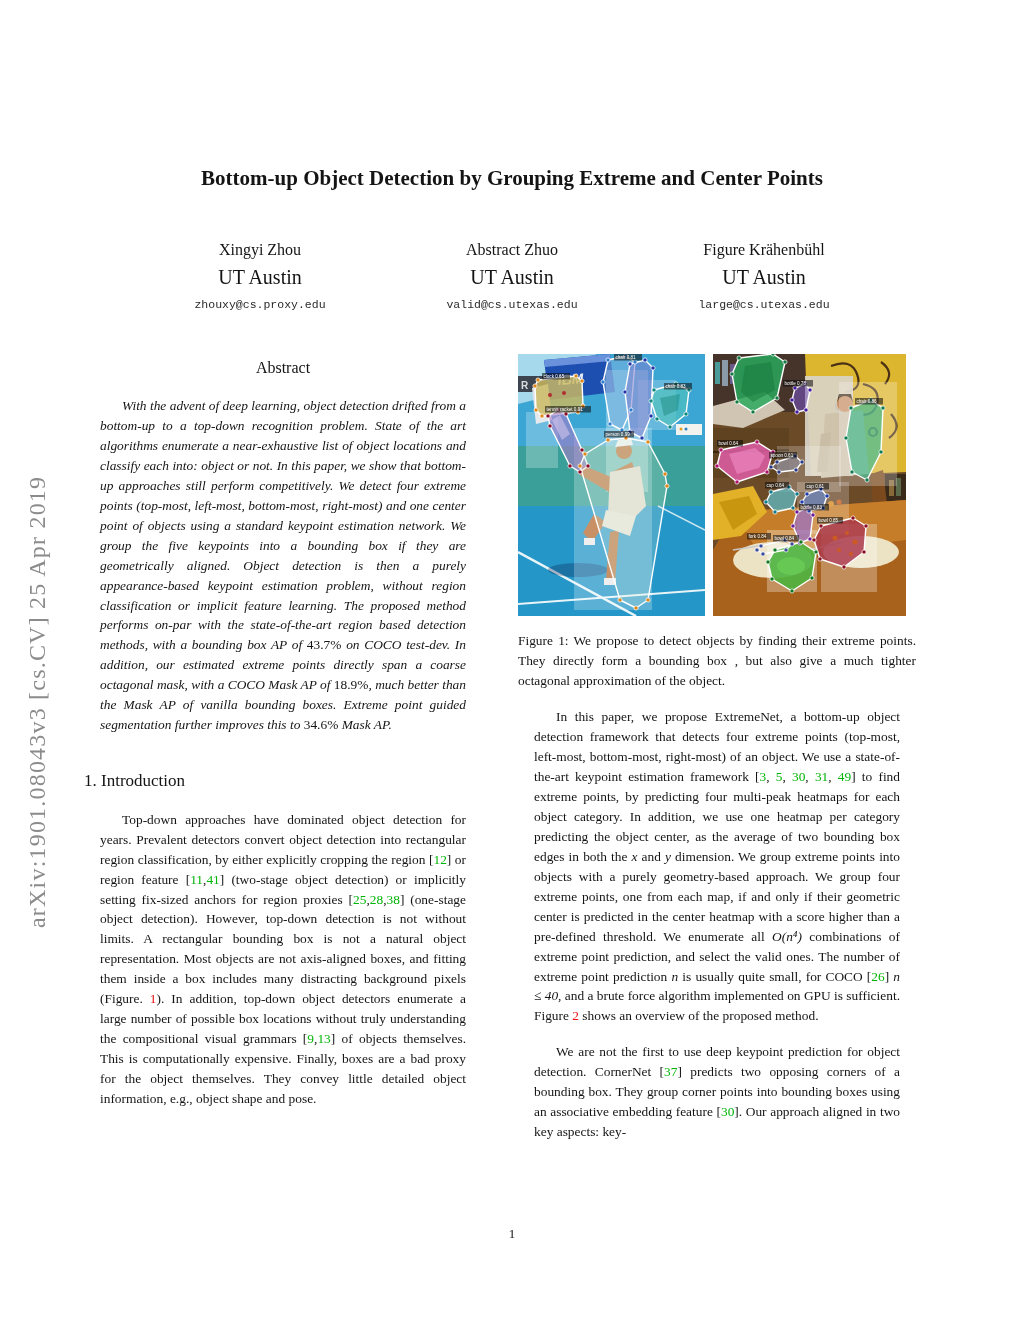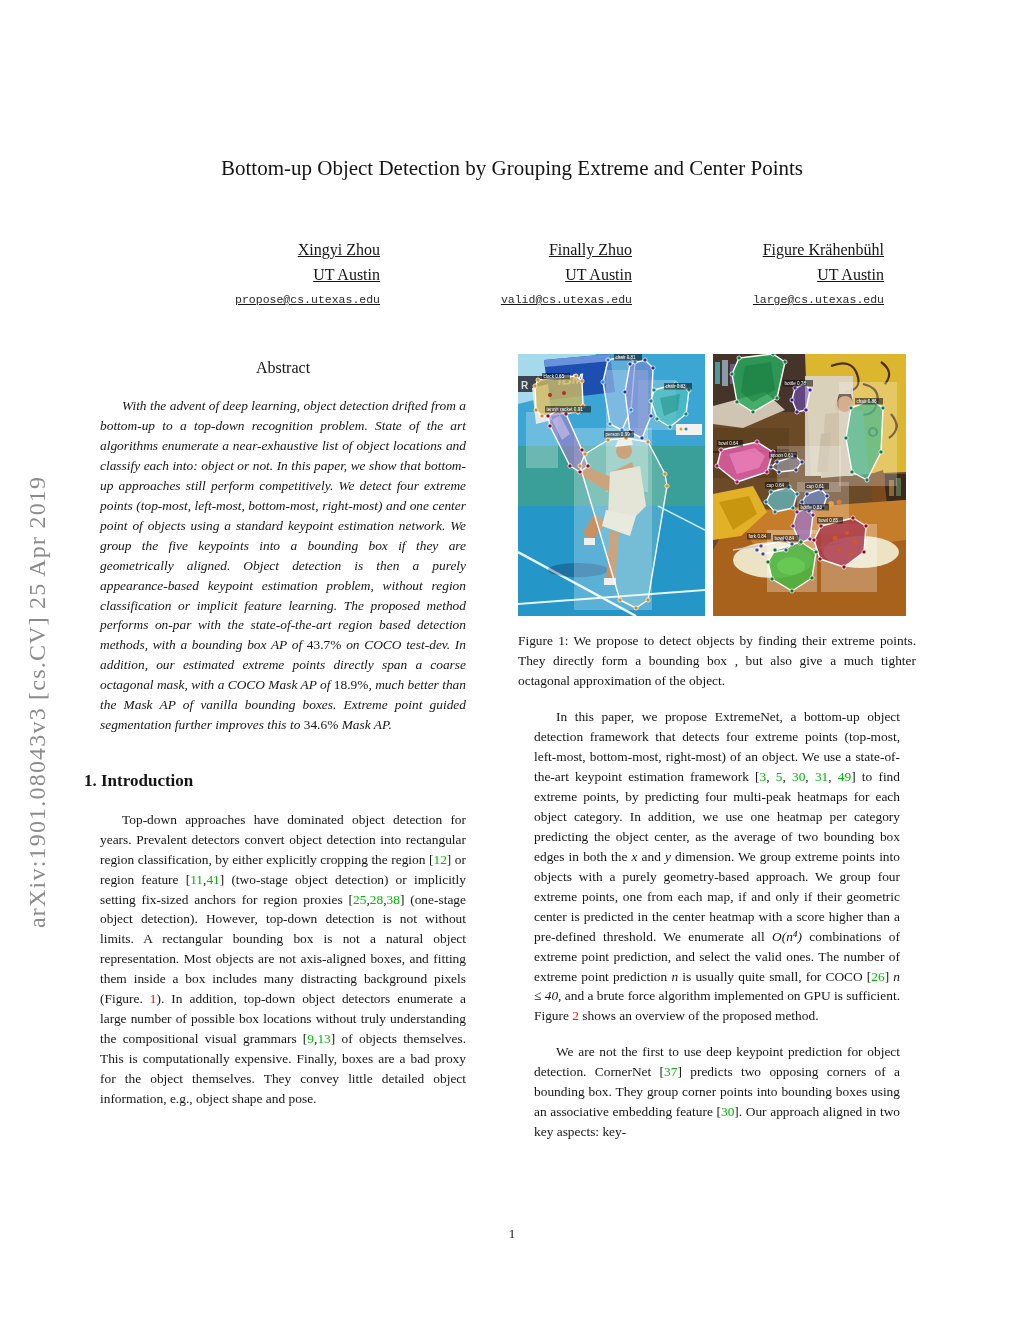--- a/index.html
+++ b/index.html
@@ -1,34 +1,34 @@
 <!DOCTYPE html>
 <html><head>
 <meta charset="utf-8">
 <style>
   html,body{margin:0;padding:0;background:#ffffff;}
   .page{position:relative;width:1024px;height:1325px;background:#ffffff;overflow:hidden;
         font-family:"Liberation Serif",serif;color:#141414;}
   .arxiv-banner{position:absolute;left:24px;top:928px;transform-origin:0 0;transform:rotate(-90deg);
         font-size:24px;letter-spacing:1.2px;color:#8b8b8b;white-space:nowrap;}
-  .paper-title{position:absolute;top:156px;left:0;width:100%;text-align:center;
-        font-size:21px;font-weight:normal;}
+  .paper-title{position:absolute;top:166px;left:0;width:100%;text-align:center;
+        font-size:21px;font-weight:bold;}
   .authors{position:absolute;top:241px;left:140px;width:744px;display:flex;justify-content:space-between;}
-  .author{width:240px;text-align:right;text-decoration:underline;}
+  .author{width:240px;text-align:center;}
   .author .name{font-size:16px;}
-  .author .affil{font-size:16px;margin-top:7px;}
+  .author .affil{font-size:20px;margin-top:7px;}
   .author .email{font-family:"Liberation Mono",monospace;font-size:11.5px;margin-top:9px;color:#2a2a2a;}
   .col{position:absolute;width:398px;font-size:13.4px;line-height:1.49;text-align:justify;}
   .col-left{left:84px;top:354px;}
   .col-right{left:518px;top:354px;}
   .abstract-heading{text-align:center;font-weight:normal;font-size:16px;margin:2px 0 0 0;}
   .abstract-body{font-style:italic;margin-top:21px;}
   .abstract-body .num{font-style:normal;}
   p.para{margin:16px;text-indent:22px;}
-  .section-heading{font-size:17px;font-weight:bold;text-align:left;margin:33px 0 13px 0;}
+  .section-heading{font-size:17px;font-weight:normal;text-align:left;margin:33px 0 13px 0;}
   .cite{color:#00b506;}
   .figref{color:#ee1111;}
   .math{font-style:italic;}
   .figure{display:flex;gap:8px;}
   .fig-caption{margin-top:15px;text-align:justify;}
   .p-first{margin-top:39px;}
   .pageno{position:absolute;top:1226px;left:0;width:100%;text-align:center;font-size:13px;}
   .lbl-bg{fill:rgba(10,10,10,0.55);}
   .lbl{fill:#ffffff;font-size:4.6px;font-family:"Liberation Sans",sans-serif;}
   .oct{stroke:#ffffff;stroke-width:1.4;stroke-linejoin:round;}
@@ -39,24 +39,24 @@
 <div class="page">
 
   <div class="arxiv-banner">arXiv:1901.08043v3  [cs.CV]  25 Apr 2019</div>
 
   <div class="paper-title">Bottom-up Object Detection by Grouping Extreme and Center Points</div>
 
   <div class="authors">
     <div class="author">
       <div class="name">Xingyi Zhou</div>
       <div class="affil">UT Austin</div>
-      <div class="email">propose@cs.utexas.edu</div>
+      <div class="email">zhouxy@cs.proxy.edu</div>
     </div>
     <div class="author">
-      <div class="name">Finally Zhuo</div>
+      <div class="name">Abstract Zhuo</div>
       <div class="affil">UT Austin</div>
       <div class="email">valid@cs.utexas.edu</div>
     </div>
     <div class="author">
       <div class="name">Figure Krähenbühl</div>
       <div class="affil">UT Austin</div>
       <div class="email">large@cs.utexas.edu</div>
     </div>
   </div>
 

